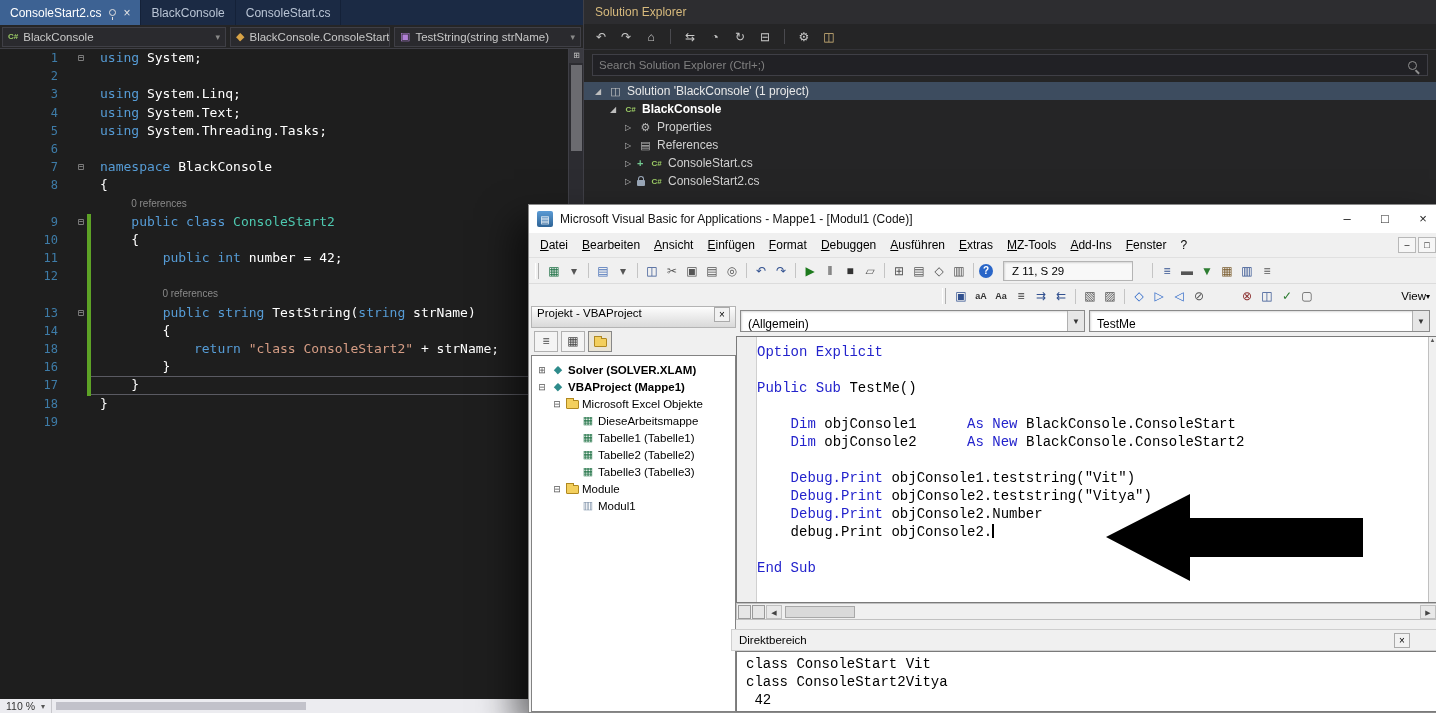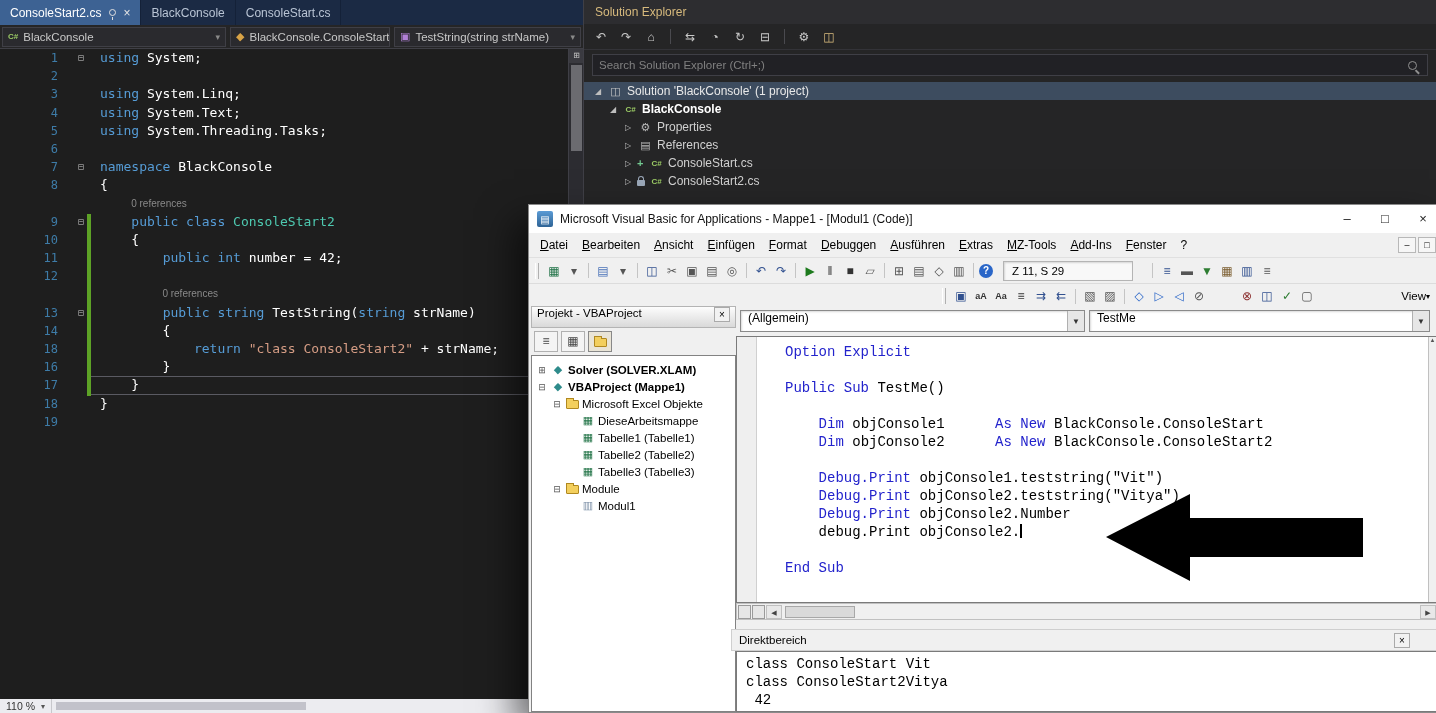--- a/index.html
+++ b/index.html
@@ -86,28 +86,28 @@
 .prj-btn.pressed{background:#e9e4d6;border-color:#888}
 .prj-tree{position:absolute;left:0;top:49px;right:0;bottom:0;background:#fff;border:1px solid #828282;overflow:hidden;padding-top:5px}
 .ptrow{height:17px;display:flex;align-items:center;font-size:11.5px;white-space:nowrap;gap:3px}
 .ptrow .exp{width:12px;text-align:center;font-size:9px;color:#555;flex:0 0 12px}
 .ptrow .ptic{width:14px;text-align:center;font-size:11px;flex:0 0 14px}
 .ptrow .lbl.b{color:#000}
 .folder{width:13px;height:9px;background:#f3cf5d;border:1px solid #b08820;border-radius:1px;position:relative;display:inline-block;margin-top:2px;flex:0 0 13px}
 .folder::before{content:"";position:absolute;top:-3px;left:-1px;width:6px;height:2px;background:#f3cf5d;border:1px solid #b08820;border-bottom:none}
 
 
-.vba-combo{position:absolute;top:105px;height:22px;background:#fff;border:1px solid #8a8a8a;box-shadow:inset 1px 1px 2px rgba(0,0,0,.15);display:flex;align-items:flex-start;font-size:12px;padding-left:7px;white-space:nowrap}
+.vba-combo{position:absolute;top:105px;height:22px;background:#fff;border:1px solid #8a8a8a;box-shadow:inset 1px 1px 2px rgba(0,0,0,.15);display:flex;align-items:flex-end;font-size:12px;padding-left:7px;white-space:nowrap}
 .vba-combo .dd{margin-left:auto;width:17px;height:100%;background:#e6e6e6;border-left:1px solid #b0b0b0;display:flex;align-items:center;justify-content:center;font-size:8px;color:#333}
 .combo-l{left:211px;width:345px}
 .combo-r{left:560px;right:12px}
 .codearea{position:absolute;left:207px;top:131px;width:701px;height:267px;background:#fff;border:1px solid #7a7a7a;overflow:hidden}
 .codemargin{position:absolute;left:0;top:0;width:20px;height:100%;background:#efefef;border-right:1px solid #d0d0d0}
 .vbacode{position:absolute;left:20px;top:6px;right:10px;font-family:"Liberation Mono",monospace;font-size:14px;line-height:18px;color:#000}
-.vrow{height:18px;padding-left:28px;white-space:pre}
+.vrow{height:18px;padding-left:0;white-space:pre}
 .vk{color:#2323cc}.vp{color:#000}
 .caret{display:inline-block;width:1.5px;height:14px;background:#000;vertical-align:-2px}
 .codevs{position:absolute;right:0;top:0;width:8px;height:100%;background:#f0f0f0;border-left:1px solid #c0c0c0;font-size:6px;text-align:center;color:#555}
 .codehs{position:absolute;left:207px;top:398px;width:701px;height:17px;background:#f0f0f0;border:1px solid #c0c0c0;display:flex;align-items:center;padding-left:1px;gap:1px}
 .hsbox{width:13px;height:14px;border:1px solid #9a9a9a;background:#e6e6e6;flex:0 0 13px}
 .hsbtn{width:16px;height:14px;font-size:7px;text-align:center;line-height:14px;color:#444;border:1px solid #c0c0c0;background:#e8e8e8;flex:0 0 16px}
 .hsbtn.r{margin-left:auto}
 .hsthumb{width:70px;height:12px;background:#dadada;border:1px solid #a8a8a8;margin-left:2px}
 
 

